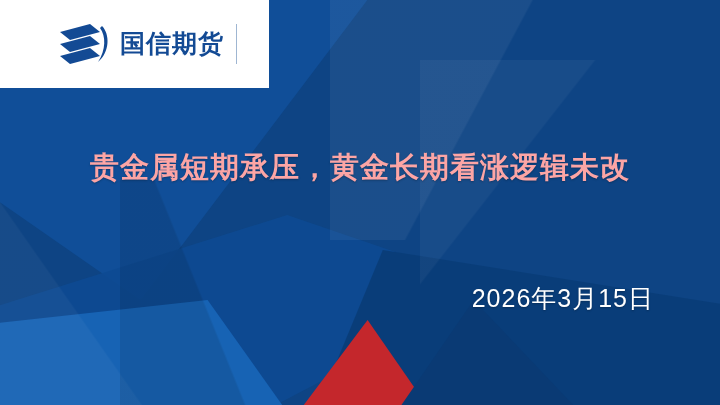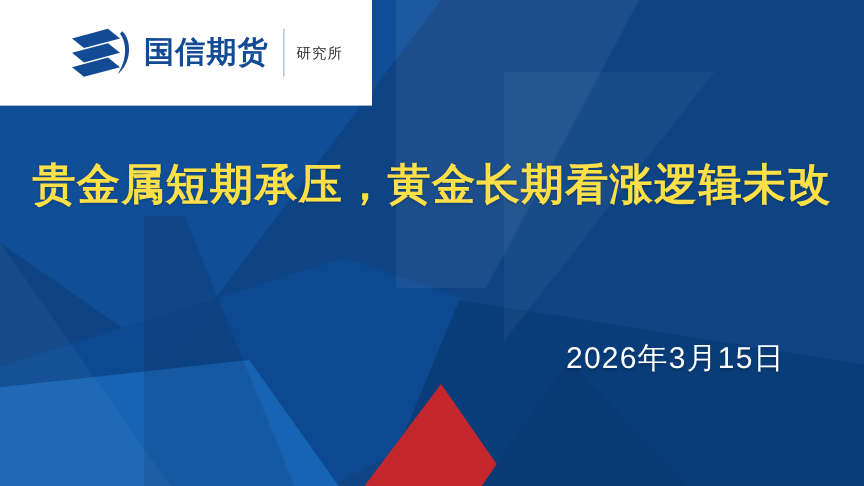--- a/index.html
+++ b/index.html
@@ -86,21 +86,21 @@
   .shape-k {
     left: 120px; top: 180px;
     width: 480px; height: 230px;
     background: linear-gradient(68deg, rgba(0,0,0,0.10) 0 22%, rgba(0,0,0,0) 22.4%);
   }
 
   
   .header-band {
     position: absolute;
     left: 0; top: 0;
-    width: 310px; height: 88px;
+    width: 269px; height: 88px;
     background: #ffffff;
   }
   .logo-wrap {
     position: absolute;
     left: 56px; top: 18px;
     display: flex;
     align-items: center;
     height: 52px;
   }
   .logo-mark {
@@ -139,25 +139,25 @@
   .logo-sub {
     font-size: 12px;
     color: #2a2a2a;
     letter-spacing: 1px;
     font-family: "DejaVu Sans", sans-serif;
   }
 
   
   .title-main {
     position: absolute;
-    left: 0; top: 130px;
+    left: 0; top: 148px;
     width: 720px;
     text-align: center;
-    color: #fde047;
-    font-size: 36px;
+    color: #fca5a5;
+    font-size: 29px;
     font-weight: bold;
     letter-spacing: 1px;
     font-family: "DejaVu Sans", sans-serif;
     text-shadow: 0 1px 2px rgba(0,0,0,0.25);
   }
   .title-sub {
     position: absolute;
     left: 0; top: 200px;
     width: 720px;
     text-align: center;
@@ -202,20 +202,19 @@
           <path d="M4 12 L34 4 L44 12 L14 20 Z" fill="#134a94"></path>
           <path d="M4 24 L34 16 L44 24 L14 32 Z" fill="#134a94"></path>
           <path d="M4 36 L34 28 L44 36 L14 44 Z" fill="#134a94"></path>
           <path d="M46 6 C54 14, 54 32, 42 42 C50 30, 50 16, 44 8 Z" fill="#134a94"></path>
         </svg>
       </div>
       <div class="logo-text-block">
         <div class="logo-cn">国信期货</div>
       </div>
       <div class="logo-divider"></div>
-      <div class="logo-sub">研究所</div>
     </div>
   </div>
 
   <div class="title-main">贵金属短期承压，黄金长期看涨逻辑未改</div>
   <div class="date-line">2026年3月15日</div>
 
 </div>
 
 </body></html>

